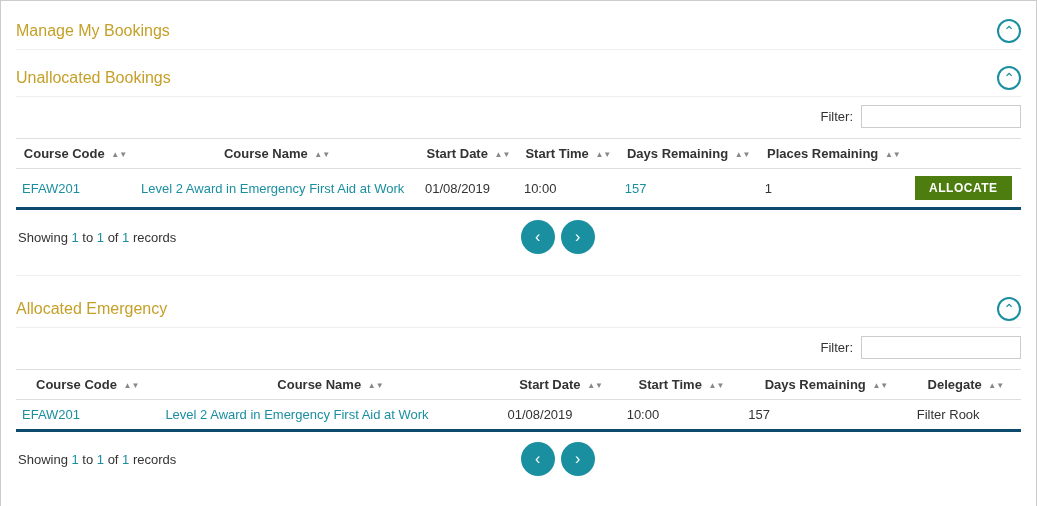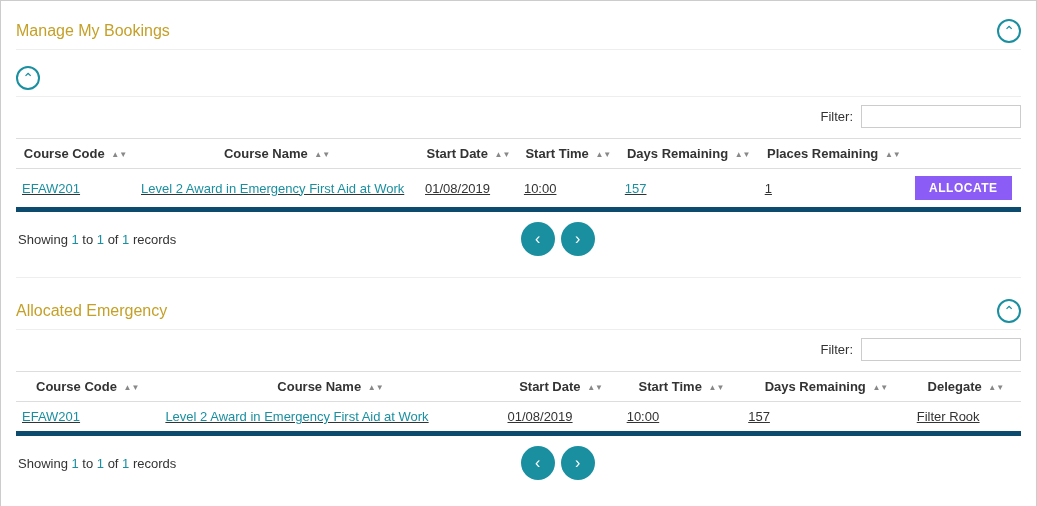--- a/index.html
+++ b/index.html
@@ -82,36 +82,35 @@
       display: inline-flex;
       flex-direction: column;
       margin-left: 3px;
       vertical-align: middle;
       font-size: 8px;
       color: #888;
       line-height: 1;
       gap: 0;
     }
     tbody tr {
-      border-bottom: 5px solid #0c4a6e;
-      text-decoration: underline;
+      border-bottom: 3px solid #0c4a6e;
     }
     tbody td {
       padding: 7px 6px;
       vertical-align: middle;
     }
     .link-text {
       color: #1a8fa0;
       cursor: pointer;
     }
     .days-remaining {
       color: #1a8fa0;
     }
     .btn-allocate {
-      background: #8b5cf6;
+      background: #4d7c0f;
       color: #fff;
       border: none;
       padding: 5px 14px;
       font-size: 12px;
       font-weight: bold;
       cursor: pointer;
       letter-spacing: 0.5px;
     }
     .pagination-row {
       display: flex;
@@ -155,20 +154,21 @@
 
 <div class="page-wrapper">
 
   <div class="section-header">
     <span class="section-title">Manage My Bookings</span>
     <div class="collapse-icon">⌃</div>
   </div>
 
   <div class="section-body">
     <div class="section-header">
+      <span class="section-title">Unallocated Bookings</span>
       <div class="collapse-icon">⌃</div>
     </div>
 
     <div class="section-body">
       <div class="filter-row">
         <label class="filter-label">Filter:</label>
         <input class="filter-input" type="text" style="">
       </div>
 
       <table>

